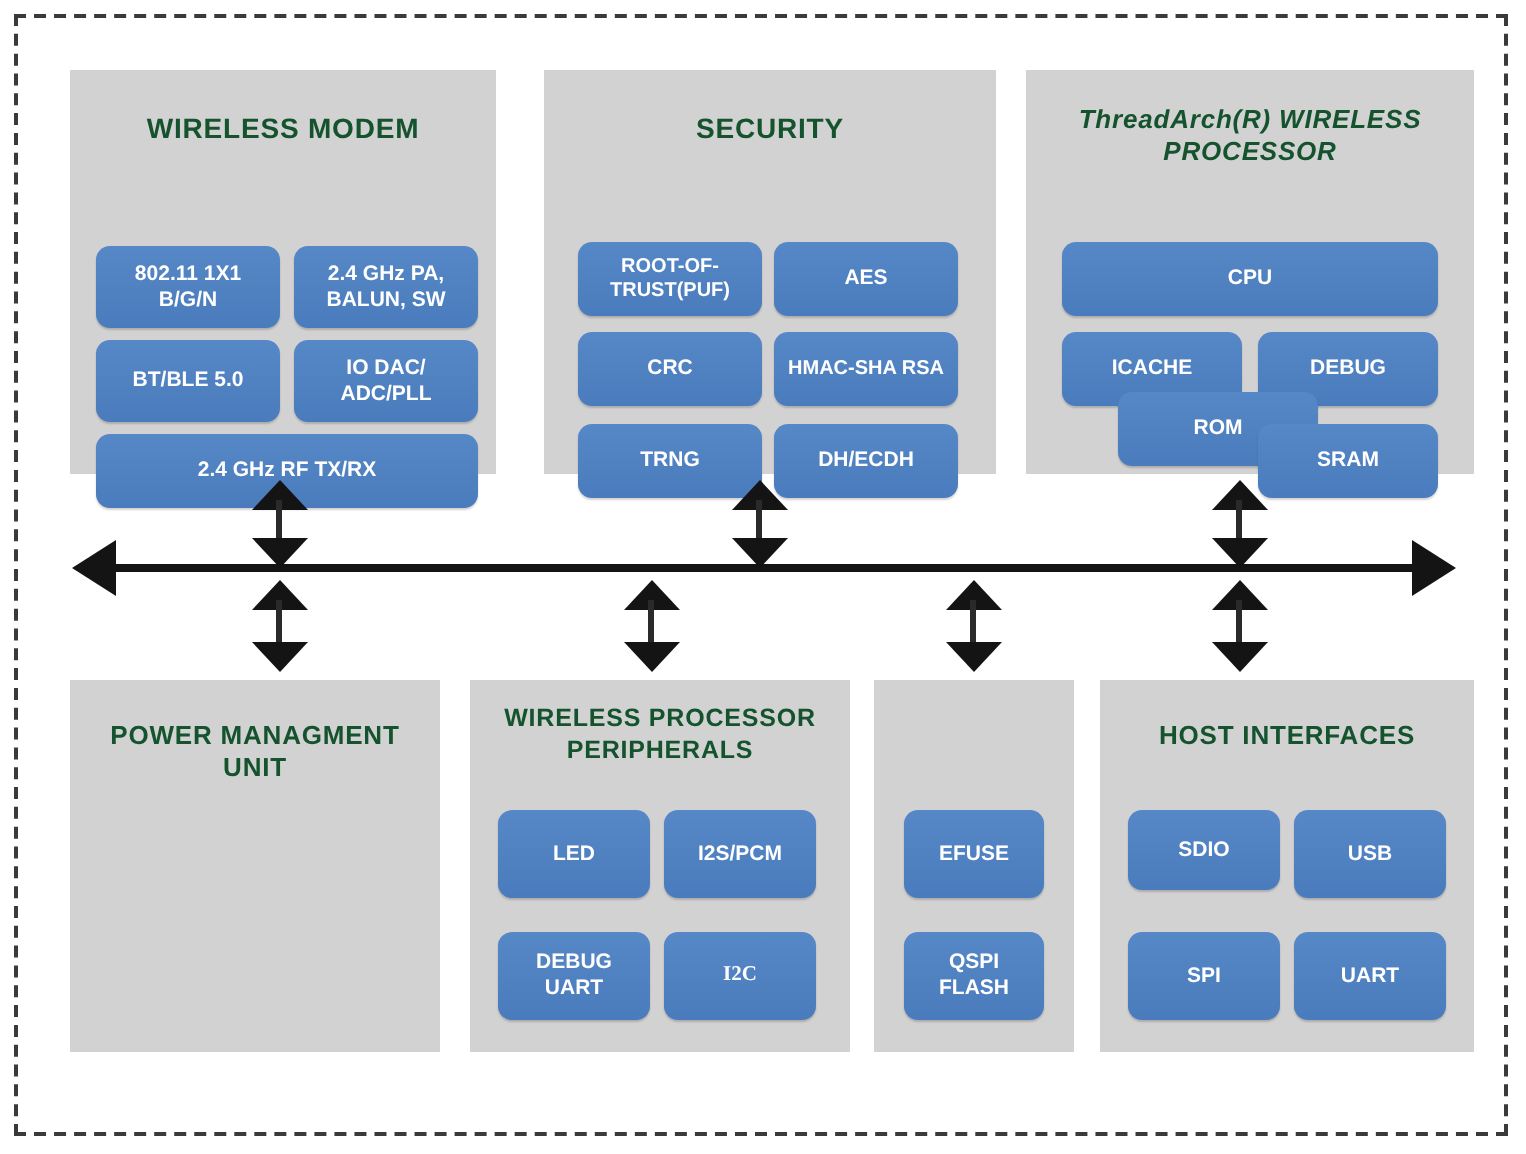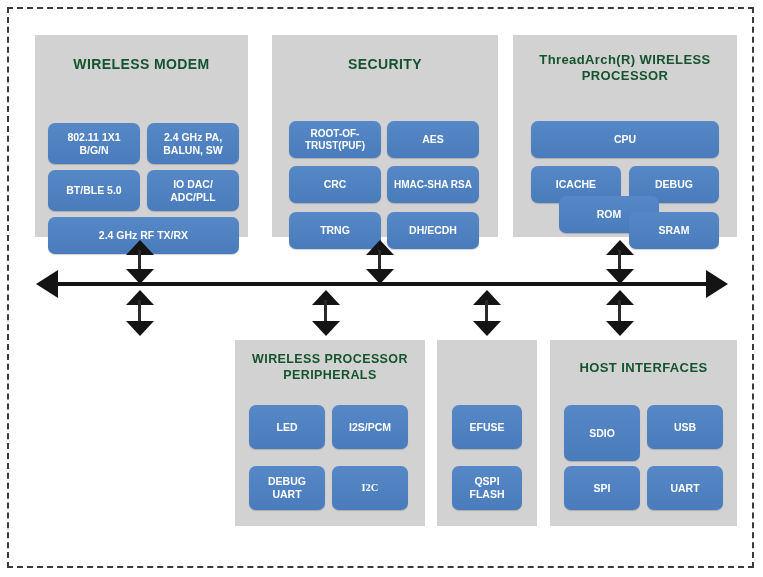--- a/index.html
+++ b/index.html
@@ -138,21 +138,21 @@
     <div class="panel-title" style="top:21px; font-size:14px;">SECURITY</div>
     <div class="blk" style="left:17px; top:86px; width:92px; height:37px; font-size:10px;">ROOT-OF-TRUST(PUF)</div>
     <div class="blk" style="left:115px; top:86px; width:92px; height:37px; font-size:10.5px;">AES</div>
     <div class="blk" style="left:115px; top:131px; width:92px; height:37px; font-size:10px;">HMAC-SHA RSA</div>
     <div class="blk" style="left:17px; top:131px; width:92px; height:37px; font-size:10.5px;">CRC</div>
     <div class="blk" style="left:17px; top:177px; width:92px; height:37px; font-size:10.5px;">TRNG</div>
     <div class="blk" style="left:115px; top:177px; width:92px; height:37px; font-size:10.5px;">DH/ECDH</div>
   </div>
 
   <div class="panel" style="left:513px; top:35px; width:224px; height:202px;">
-    <div class="panel-title" style="top:17px; font-size:13px; padding:0 4px;">ThreadArch(R) WIRELESS PROCESSOR</div>
+    <div class="panel-title" style="top:17px; font-size:13px; padding:0 4px;font-style:italic;">ThreadArch(R) WIRELESS PROCESSOR</div>
     <div class="blk" style="left:18px; top:86px; width:188px; height:37px; font-size:10.5px;">CPU</div>
     <div class="blk" style="left:18px; top:131px; width:90px; height:37px; font-size:10.5px;">ICACHE</div>
     <div class="blk" style="left:116px; top:131px; width:90px; height:37px; font-size:10.5px;">DEBUG</div>
     <div class="blk" style="left:18px; top:161px; width:100px; height:37px; font-size:10.5px;margin-left:28px;">ROM</div>
     <div class="blk" style="left:116px; top:177px; width:90px; height:37px; font-size:10.5px;">SRAM</div>
   </div>
 
   <div id="bus-line"></div>
   <div id="bus-arrow-left"></div>
   <div id="bus-arrow-right"></div>
@@ -187,37 +187,41 @@
     <div class="head-up"></div>
     <div class="stem" style="top:10px; height:22px;"></div>
     <div class="head-dn"></div>
   </div>
   <div class="vconn" style="left:605px; top:290px; height:46px;">
     <div class="head-up"></div>
     <div class="stem" style="top:10px; height:22px;"></div>
     <div class="head-dn"></div>
   </div>
 
+  <div class="panel" style="left:35px; top:340px; width:185px; height:186px;">
+    <div class="panel-title" style="top:20px; font-size:13px; padding:0 8px;">POWER MANAGMENT UNIT</div>
+
+  </div>
 
   <div class="panel" style="left:235px; top:340px; width:190px; height:186px;">
     <div class="panel-title" style="top:12px; font-size:12.5px; padding:0 6px;">WIRELESS PROCESSOR PERIPHERALS</div>
     <div class="panel-blocks"></div>
   </div>
   <div class="blk" style="left:249px; top:405px; width:76px; height:44px; font-size:10.5px;">LED</div>
   <div class="blk" style="left:332px; top:405px; width:76px; height:44px; font-size:10.5px;">I2S/PCM</div>
   <div class="blk" style="left:249px; top:466px; width:76px; height:44px; font-size:10.5px;">DEBUG UART</div>
   <div class="blk" style="left:332px; top:466px; width:76px; height:44px; font-size:10.5px;font-family:Liberation Serif, serif;">I2C</div>
 
   <div class="panel" style="left:437px; top:340px; width:100px; height:186px;">
     <div class="panel-title" style="top:20px; font-size:13px;"></div>
   </div>
   <div class="blk" style="left:452px; top:405px; width:70px; height:44px; font-size:10.5px;">EFUSE</div>
   <div class="blk" style="left:452px; top:466px; width:70px; height:44px; font-size:10.5px;">QSPI FLASH</div>
 
   <div class="panel" style="left:550px; top:340px; width:187px; height:186px;">
     <div class="panel-title" style="top:20px; font-size:13px;">HOST INTERFACES</div>
   </div>
-  <div class="blk" style="left:564px; top:405px; width:76px; height:56px; font-size:10.5px;">SDIO</div>
+  <div class="blk" style="left:564px; top:405px; width:76px; height:40px; font-size:10.5px;">SDIO</div>
   <div class="blk" style="left:647px; top:405px; width:76px; height:44px; font-size:10.5px;">USB</div>
   <div class="blk" style="left:564px; top:466px; width:76px; height:44px; font-size:10.5px;">SPI</div>
   <div class="blk" style="left:647px; top:466px; width:76px; height:44px; font-size:10.5px;">UART</div>
 
 </div>
 
 </body></html>

